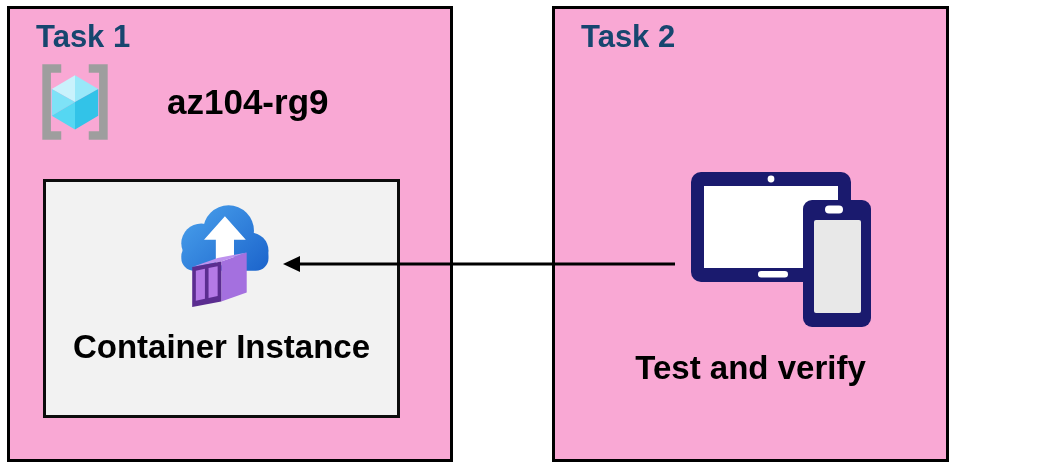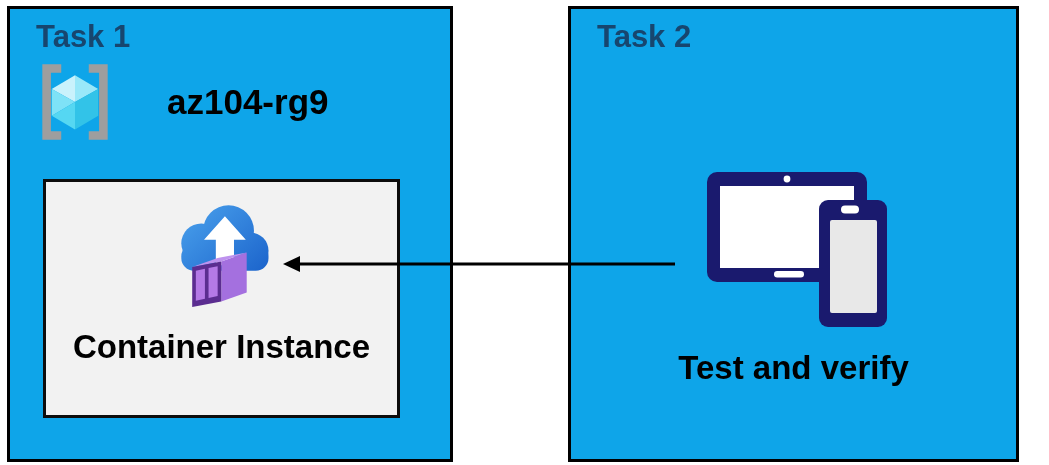--- a/index.html
+++ b/index.html
@@ -9,25 +9,25 @@
   }
   .canvas {
     position: relative;
     width: 1049px;
     height: 465px;
     background: #ffffff;
     overflow: hidden;
   }
   .task-box {
     position: absolute;
-    background: #0ea5e9;
+    background: #f9a8d4;
     border: 3px solid #000000;
   }
   .task1 { left: 7px; top: 6px; width: 446px; height: 456px; }
-  .task2 { left: 552px; top: 6px; width: 451px; height: 456px; margin-left: 16px; }
+  .task2 { left: 552px; top: 6px; width: 397px; height: 456px; }
   .task-title {
     position: absolute;
     left: 26px; top: 10px;
     font-size: 31px;
     font-weight: 700;
     color: #17466F;
     letter-spacing: 0px;
   }
   .rg-row { position: absolute; left: 22px; top: 50px; height: 90px; }
   .rg-icon { position: absolute; left: 0; top: 0; }

